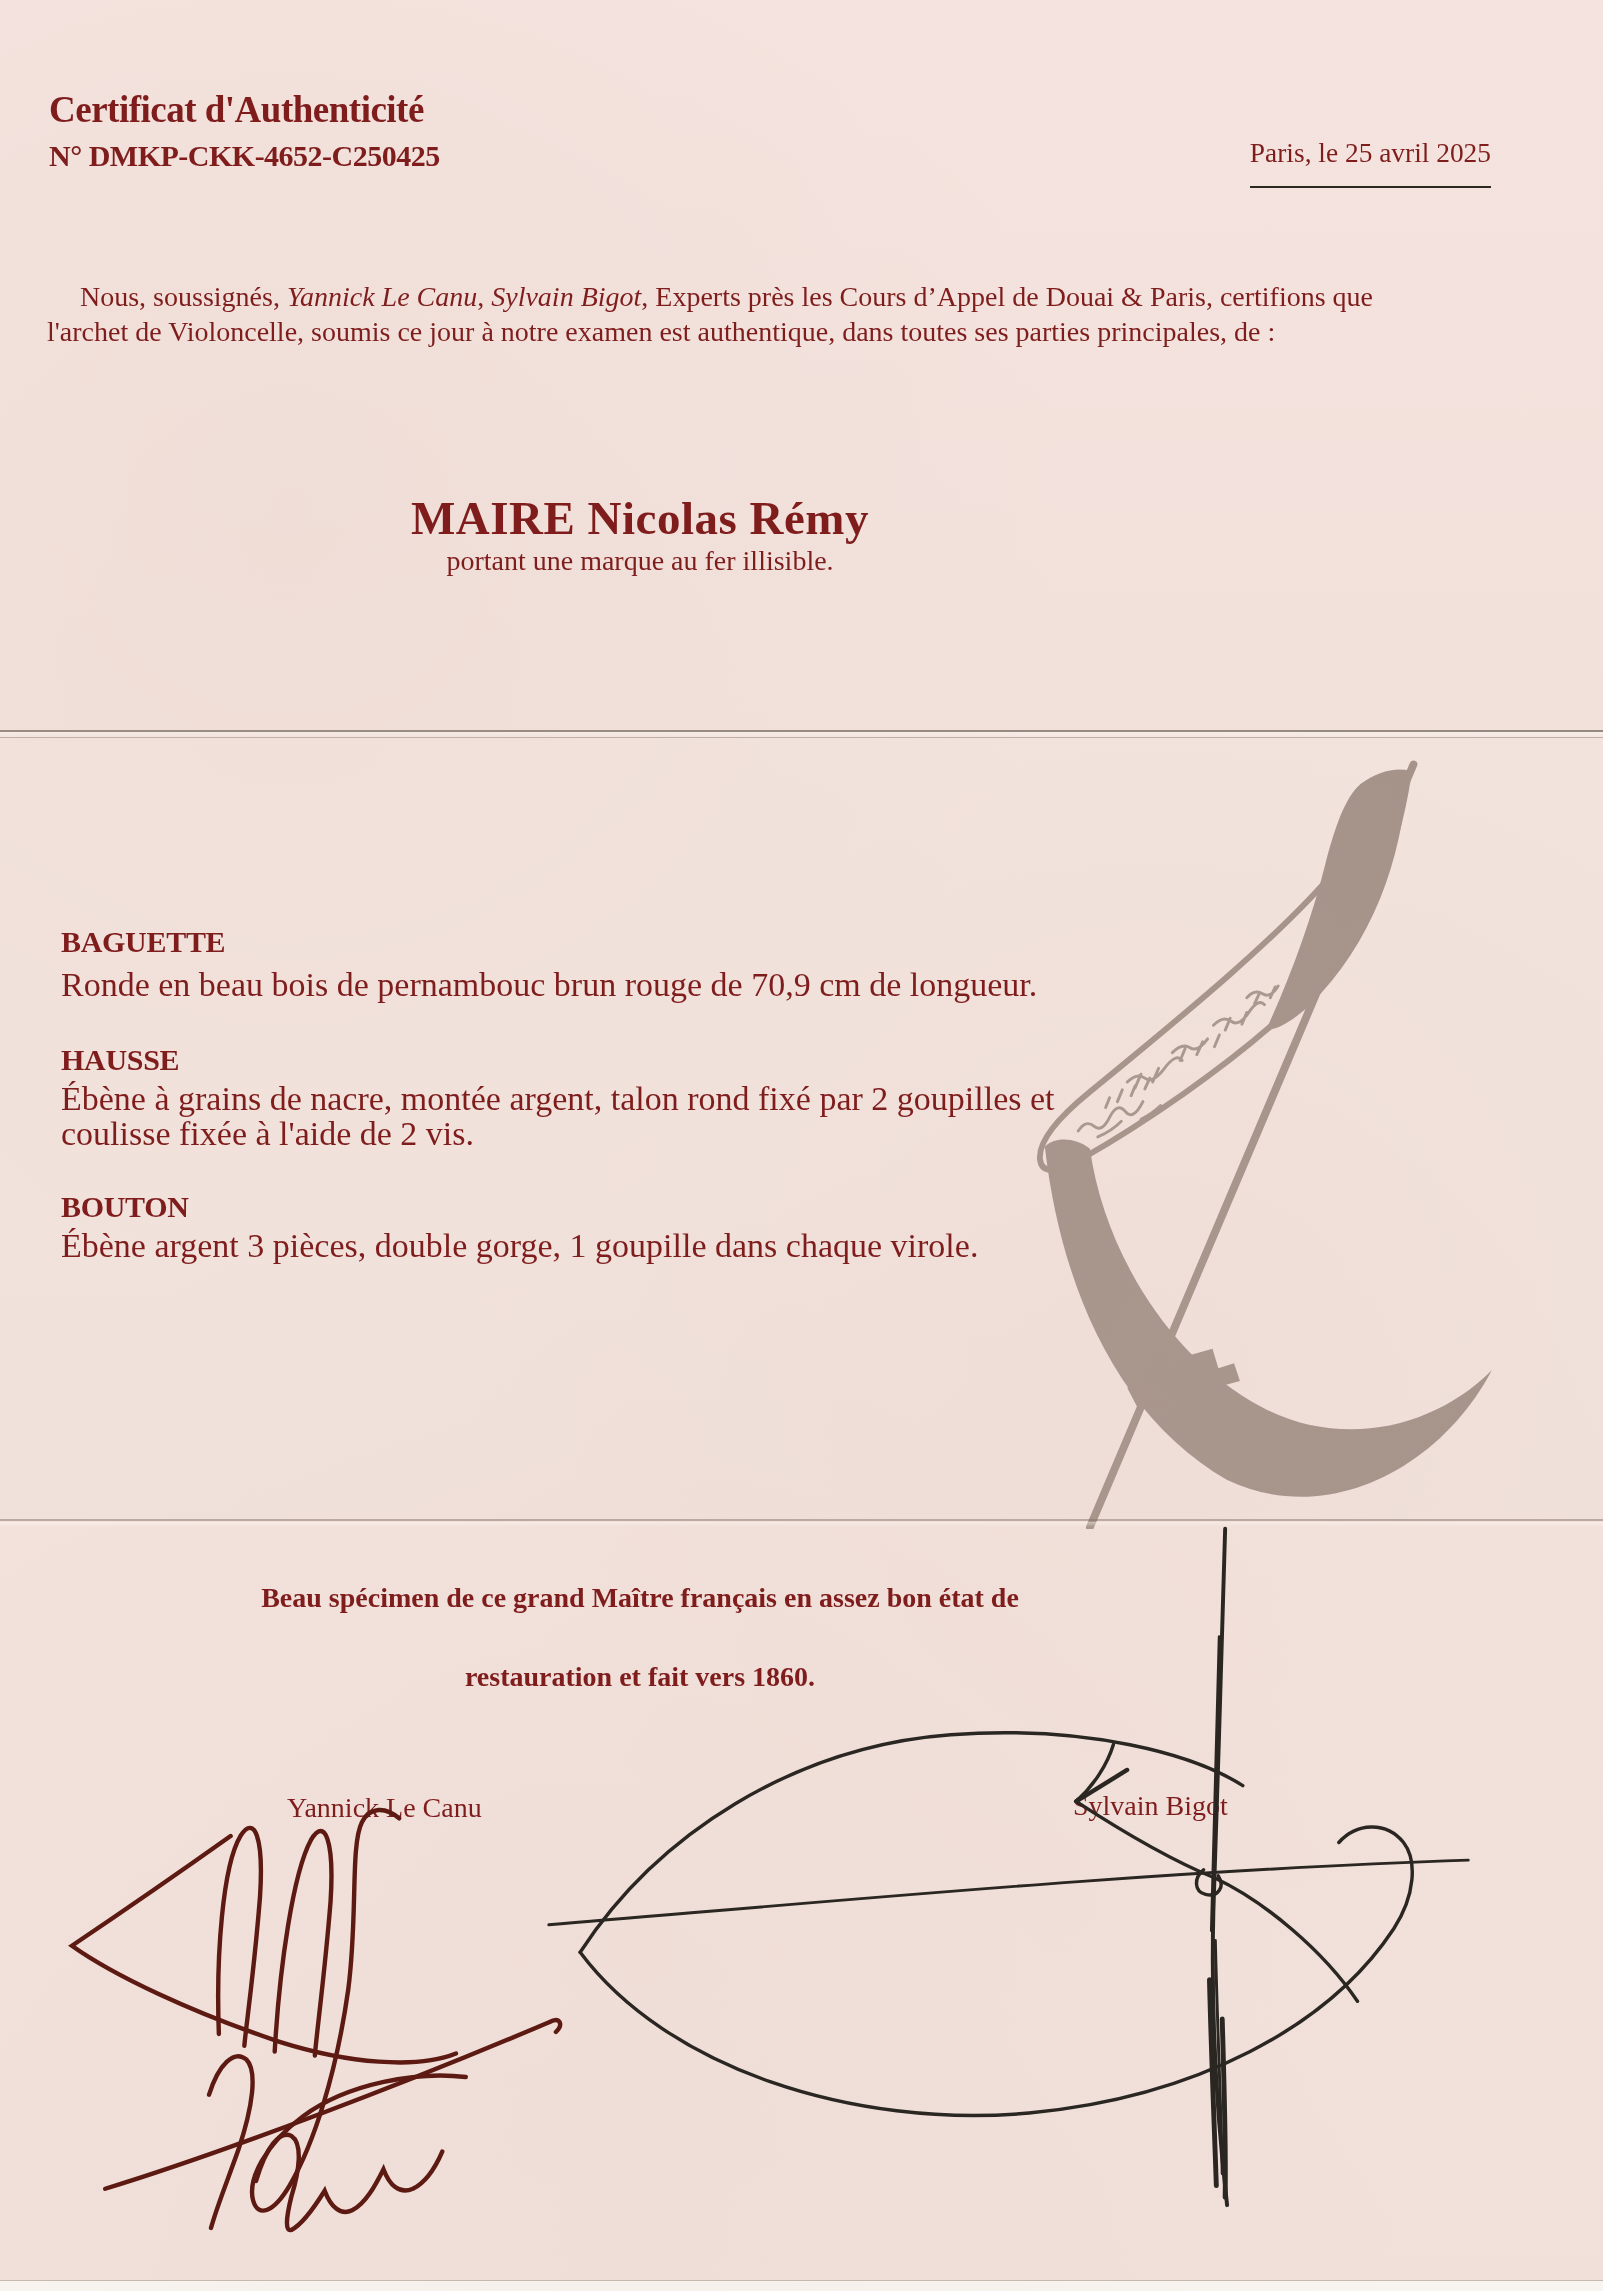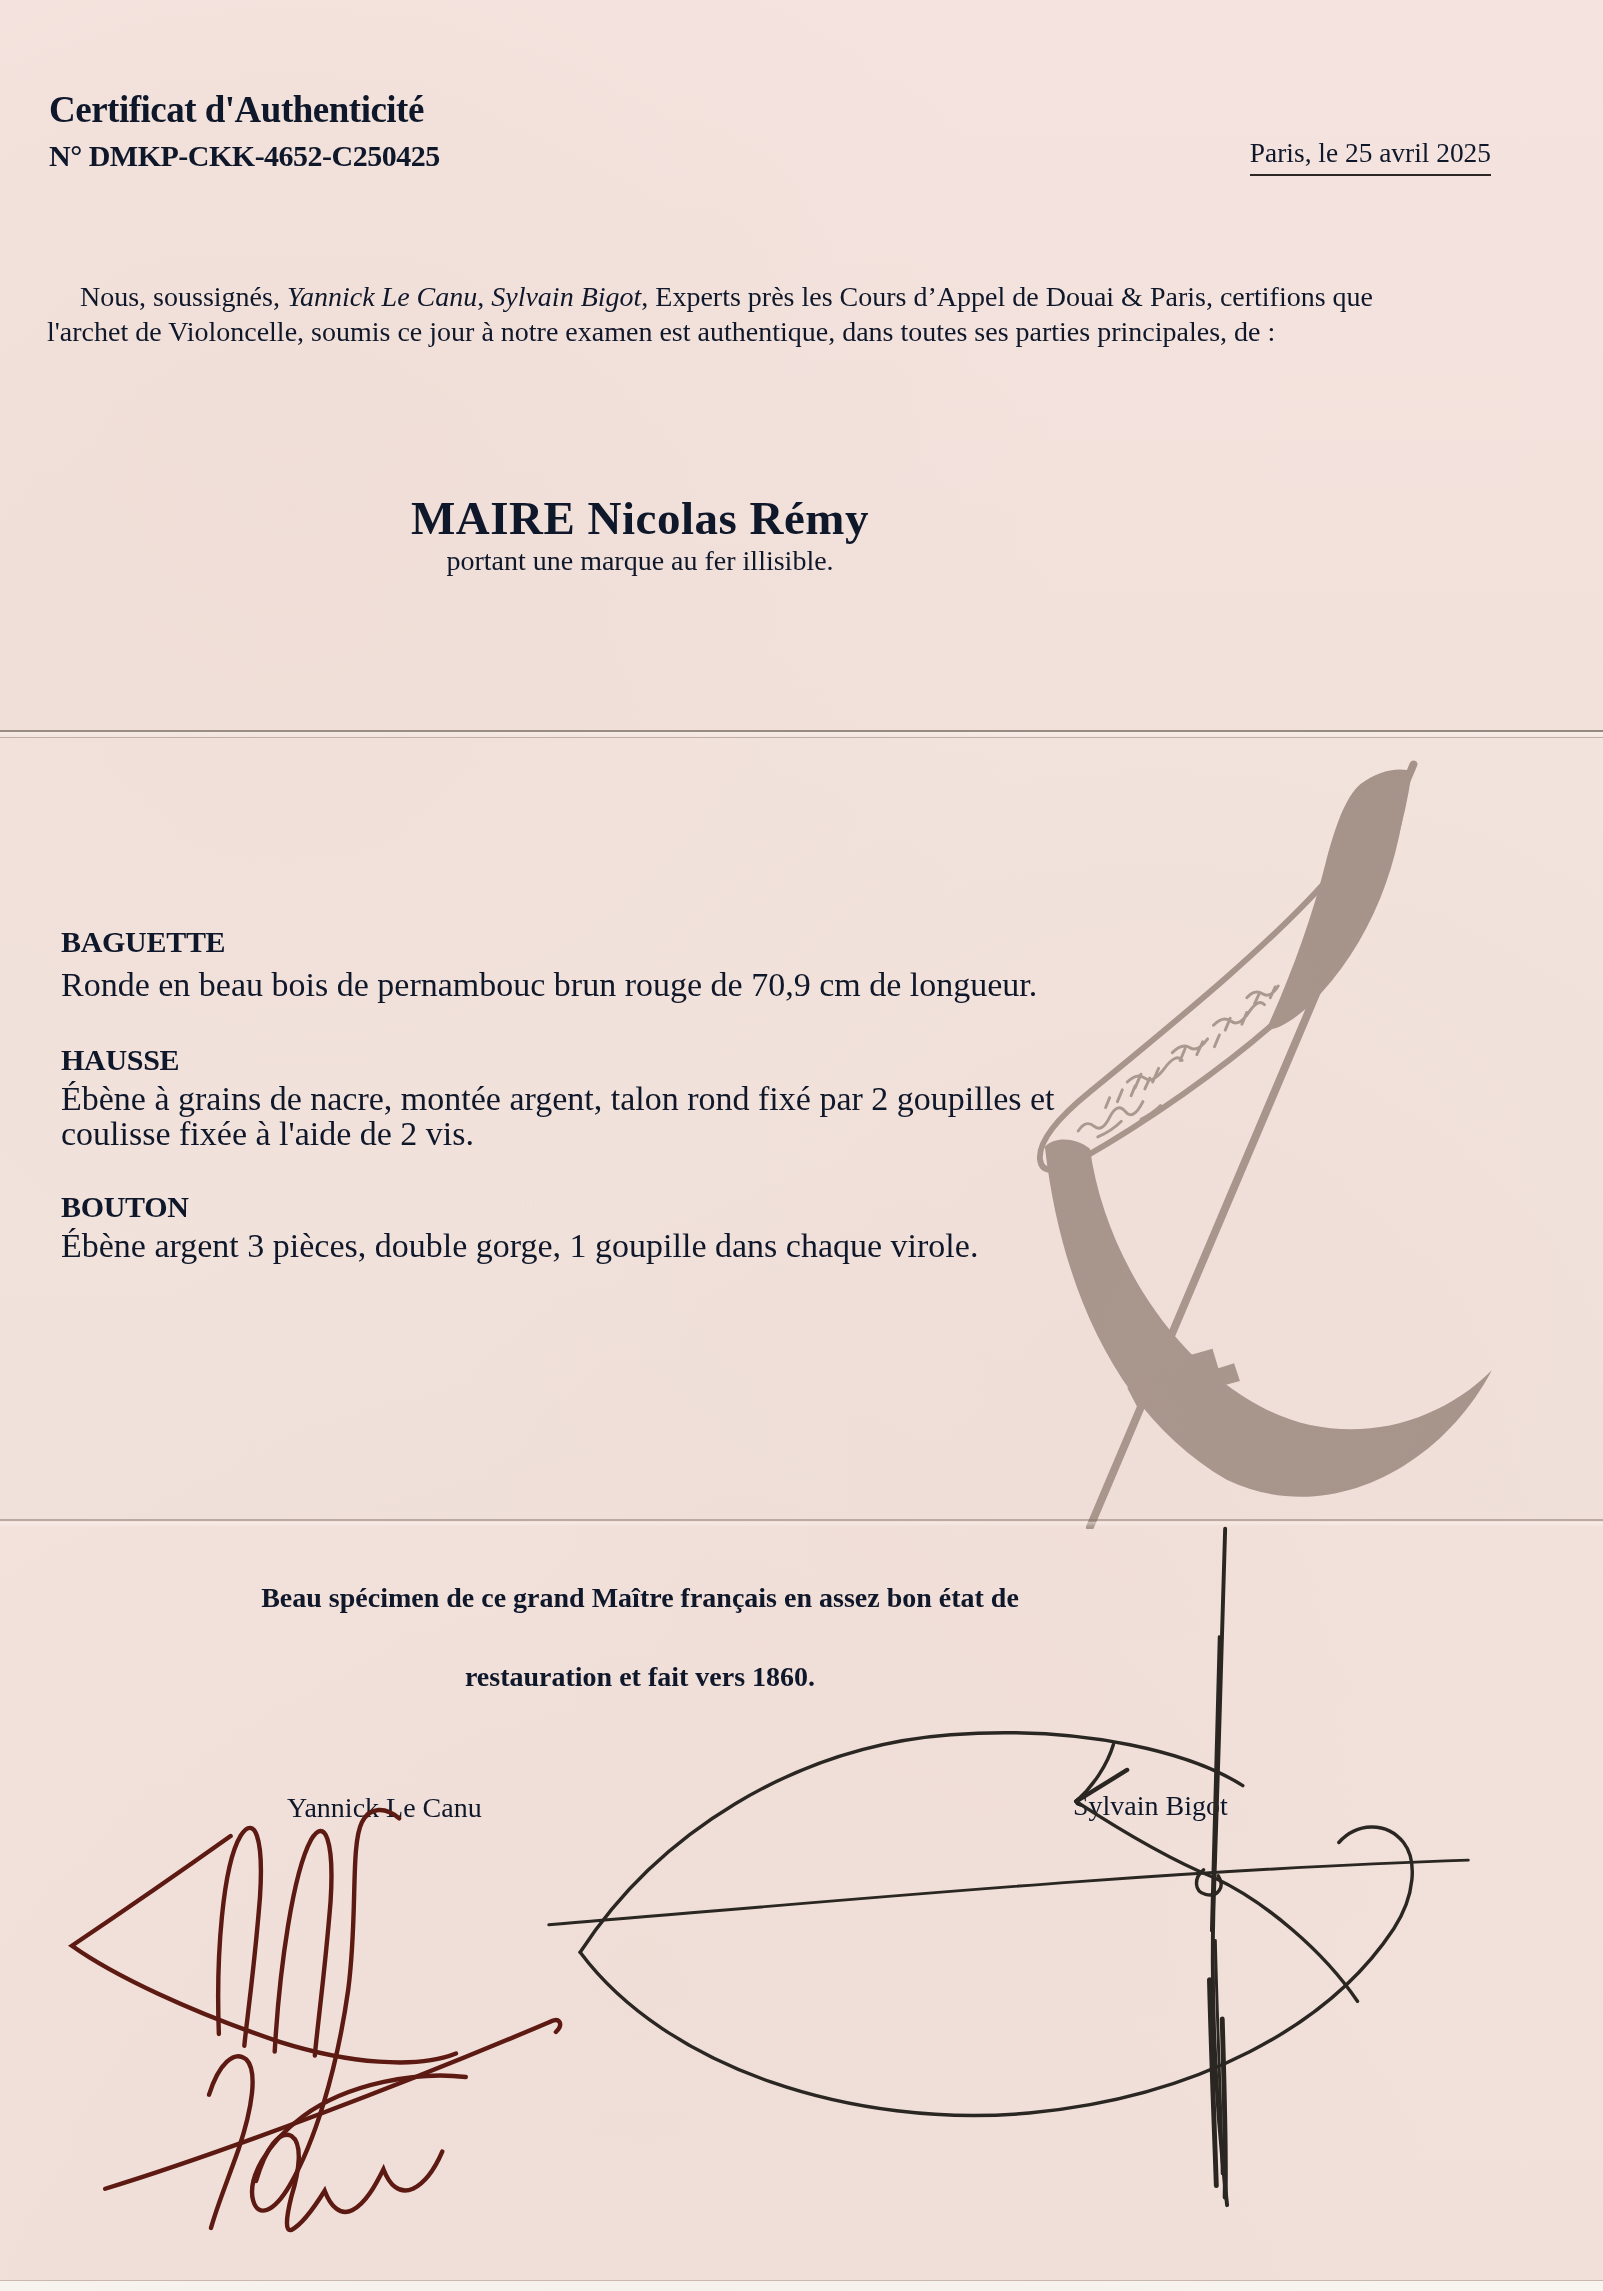--- a/index.html
+++ b/index.html
@@ -1,19 +1,19 @@
 <!DOCTYPE html>
 <html><head>
 <meta charset="utf-8">
 <style>
   html,body{margin:0;padding:0;background:#dedad6;}
   .page{
     position:relative;width:1604px;height:2292px;overflow:hidden;
     font-family:"Liberation Serif","DejaVu Serif",serif;
-    color:#0f172a;background:#f2e2dc;
+    color:#7f1d1d;background:#f2e2dc;
   }
   .band{position:absolute;left:0;width:100%;}
   .band-top{top:0;height:734px;background:linear-gradient(180deg,#f4e3de 0%,#f2e1db 100%);}
   .band-mid{top:734px;height:787px;background:linear-gradient(180deg,#f3e3dd 0%,#f1e1db 100%);}
   .band-bot{top:1521px;height:760px;background:linear-gradient(180deg,#f3e2dc 0%,#f1e0da 100%);}
   .page::before{ 
     content:"";position:absolute;inset:0;pointer-events:none;z-index:5;
     background:
       radial-gradient(circle at 18% 22%, rgba(214,184,174,.10), transparent 35%),
       radial-gradient(circle at 72% 58%, rgba(214,184,174,.08), transparent 40%),
@@ -24,21 +24,21 @@
   .fold-1b{top:737px;height:1px;background:rgba(110,96,84,.42);}
   .fold-1c{top:732px;height:5.9px;background:linear-gradient(180deg,rgba(255,252,248,.5),rgba(255,252,248,0));}
   .fold-2a{top:1519px;height:2px;background:rgba(118,103,92,.45);}
   .fold-2b{top:1522px;height:4.9px;background:linear-gradient(180deg,rgba(255,252,248,.45),rgba(255,252,248,0));}
   .bottom-edge{position:absolute;left:0;top:2280px;width:100%;height:11.8px;
     background:#f8f4ef;border-top:1px solid #c9b8ae;border-bottom:1px solid #c6bab1;z-index:4;}
   .t{position:absolute;white-space:nowrap;z-index:6;}
   .b{font-weight:700;}
   .doc-title{left:49px;top:63px;font-size:37px;letter-spacing:-0.5px;}
   .cert-num{left:49px;top:133px;font-size:30px;letter-spacing:-0.5px;margin-top:6px;}
-  .place-date{right:113px;top:138px;font-size:27.4px;border-bottom:2px solid #2c2722;padding-bottom:5px;}
+  .place-date{right:113px;top:138px;font-size:27.4px;border-bottom:2px solid #2c2722;padding-bottom:17px;}
   .para-1{left:80px;top:281px;font-size:28px;}
   .para-2{left:47px;top:316px;font-size:28px;}
   .center-line{left:0;width:1280px;text-align:center;}
   .maker{top:452px;font-size:47px;letter-spacing:0.5px;}
   .maker-note{top:545px;font-size:28px;}
   .sec-h{left:61px;font-size:30px;font-weight:700;letter-spacing:-0.3px;}
   .sec-l{left:61px;font-size:34px;}
   .s0h{top:925px;} .s0l0{top:966px;}
   .s1h{top:1043px;} .s1l0{top:1080px;} .s1l1{top:1115px;}
   .s2h{top:1190px;} .s2l0{top:1227px;}

